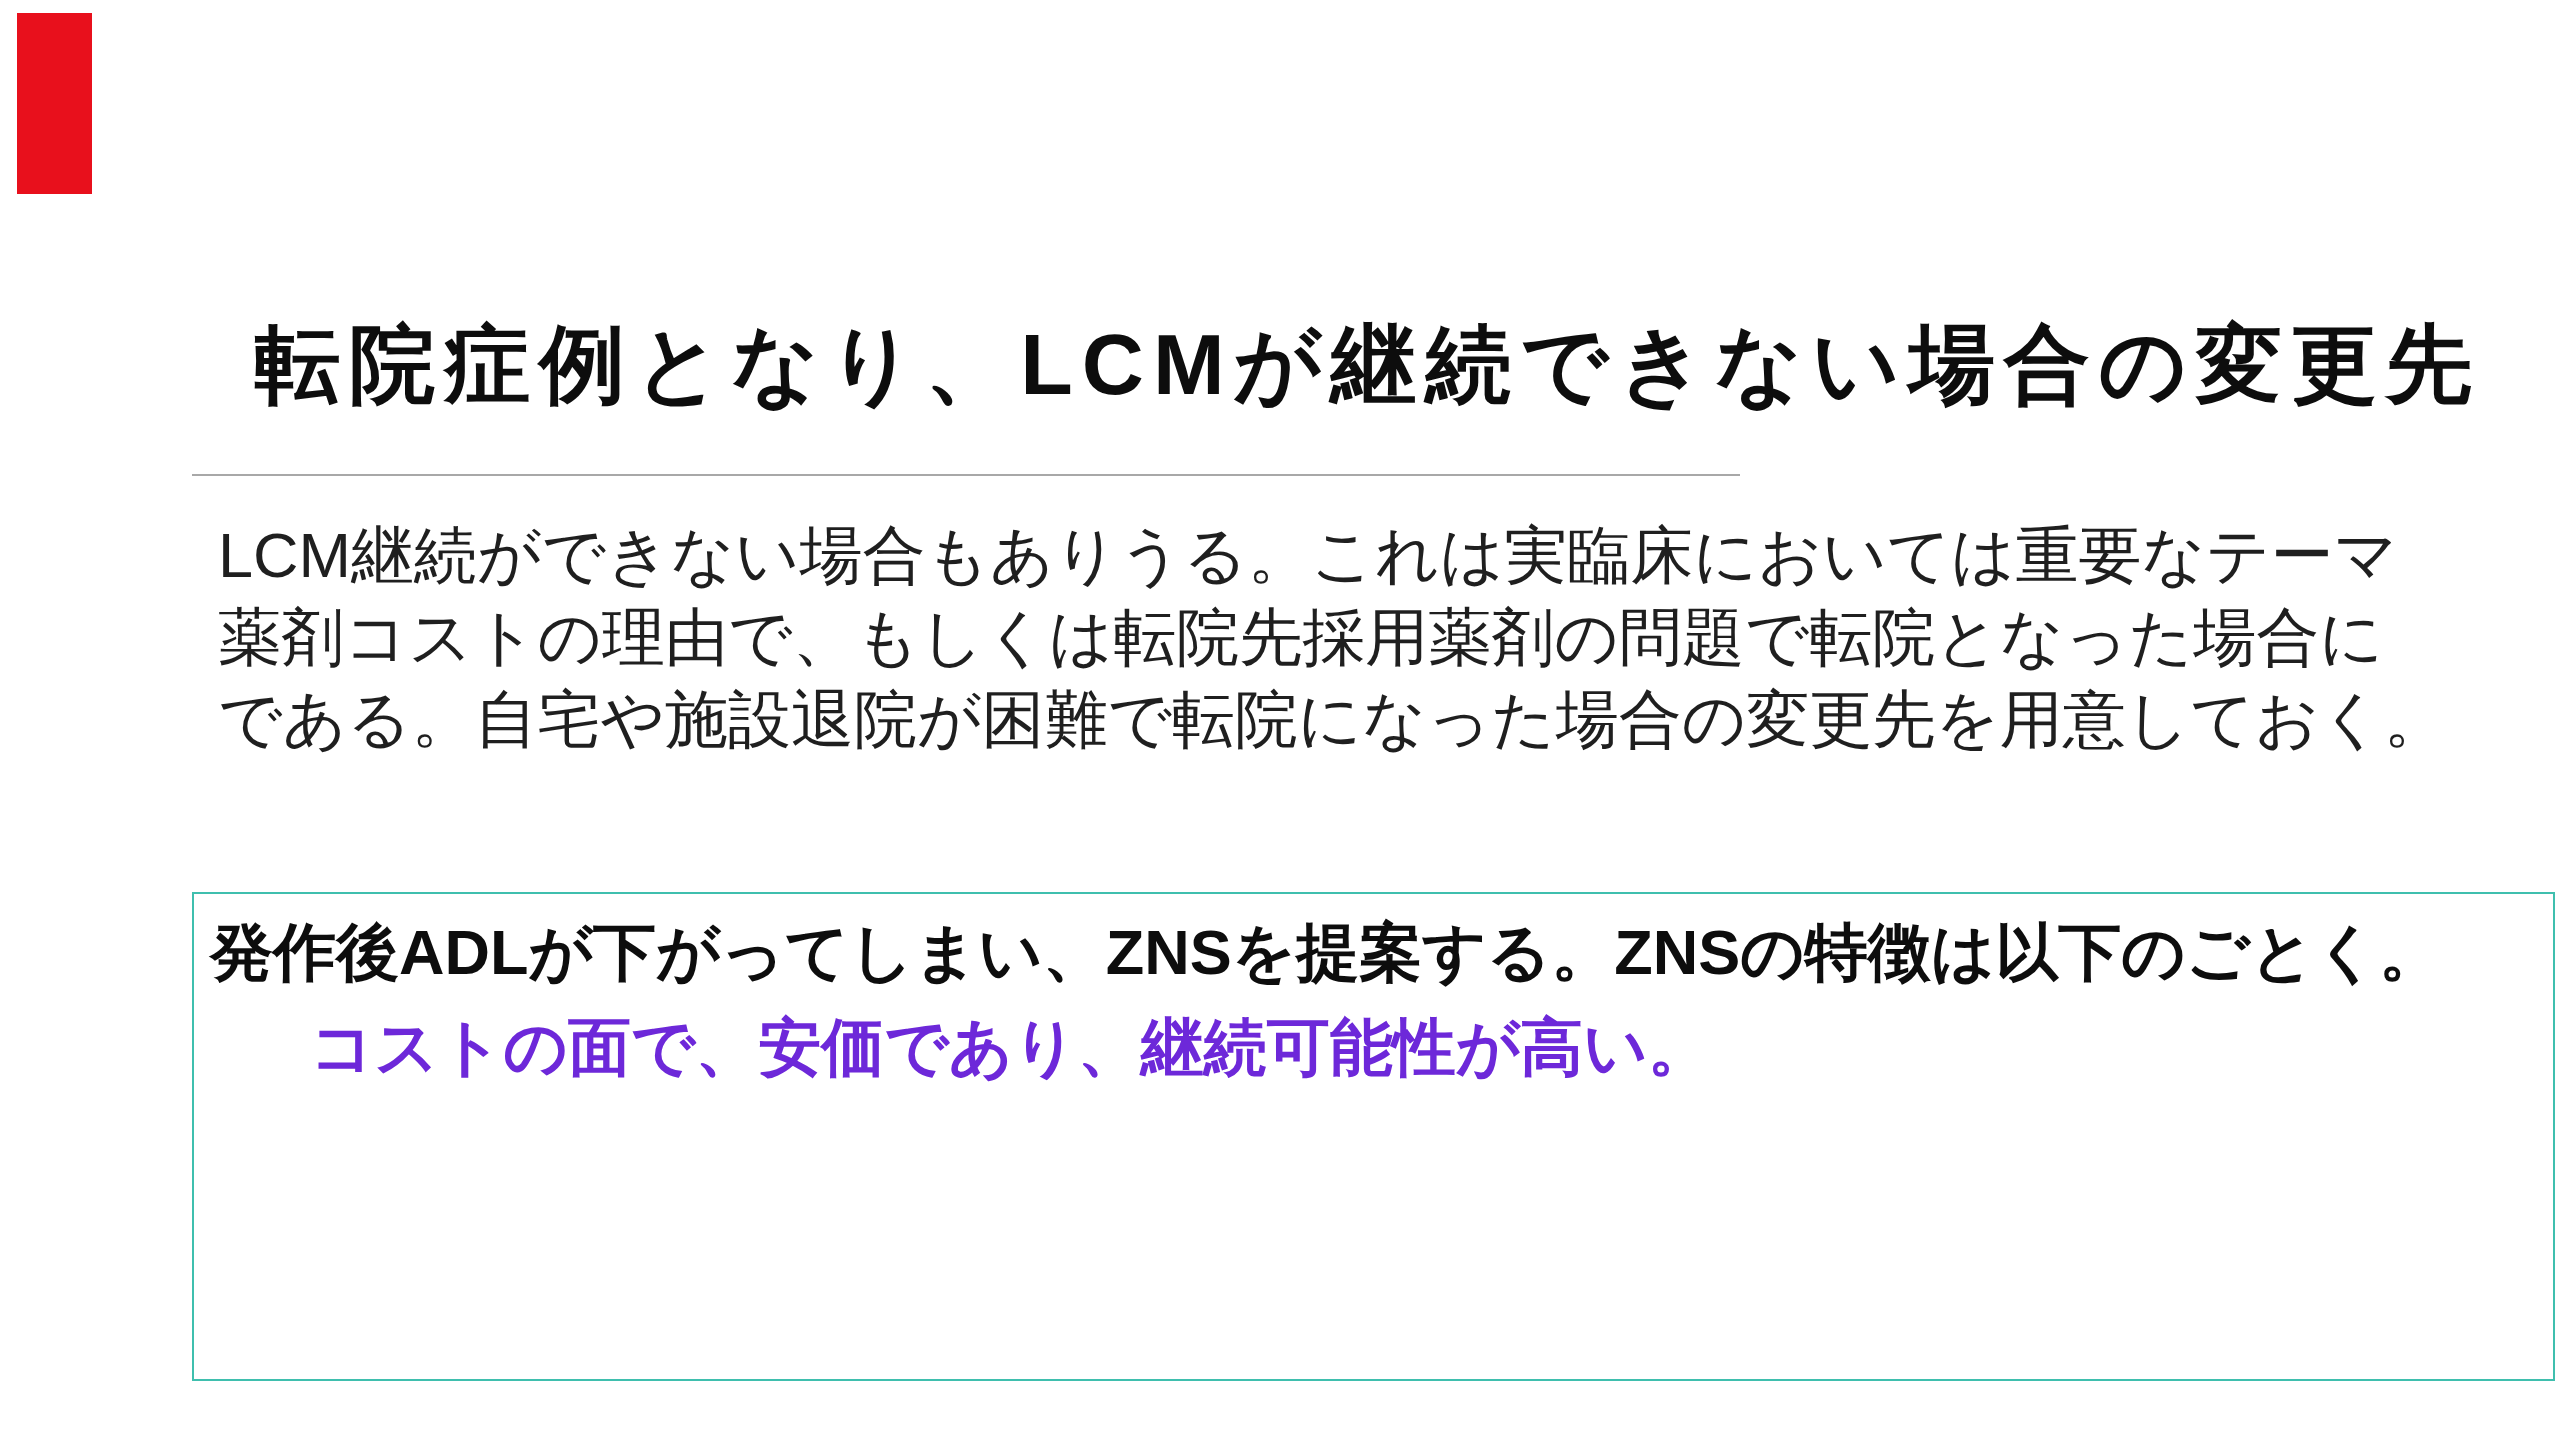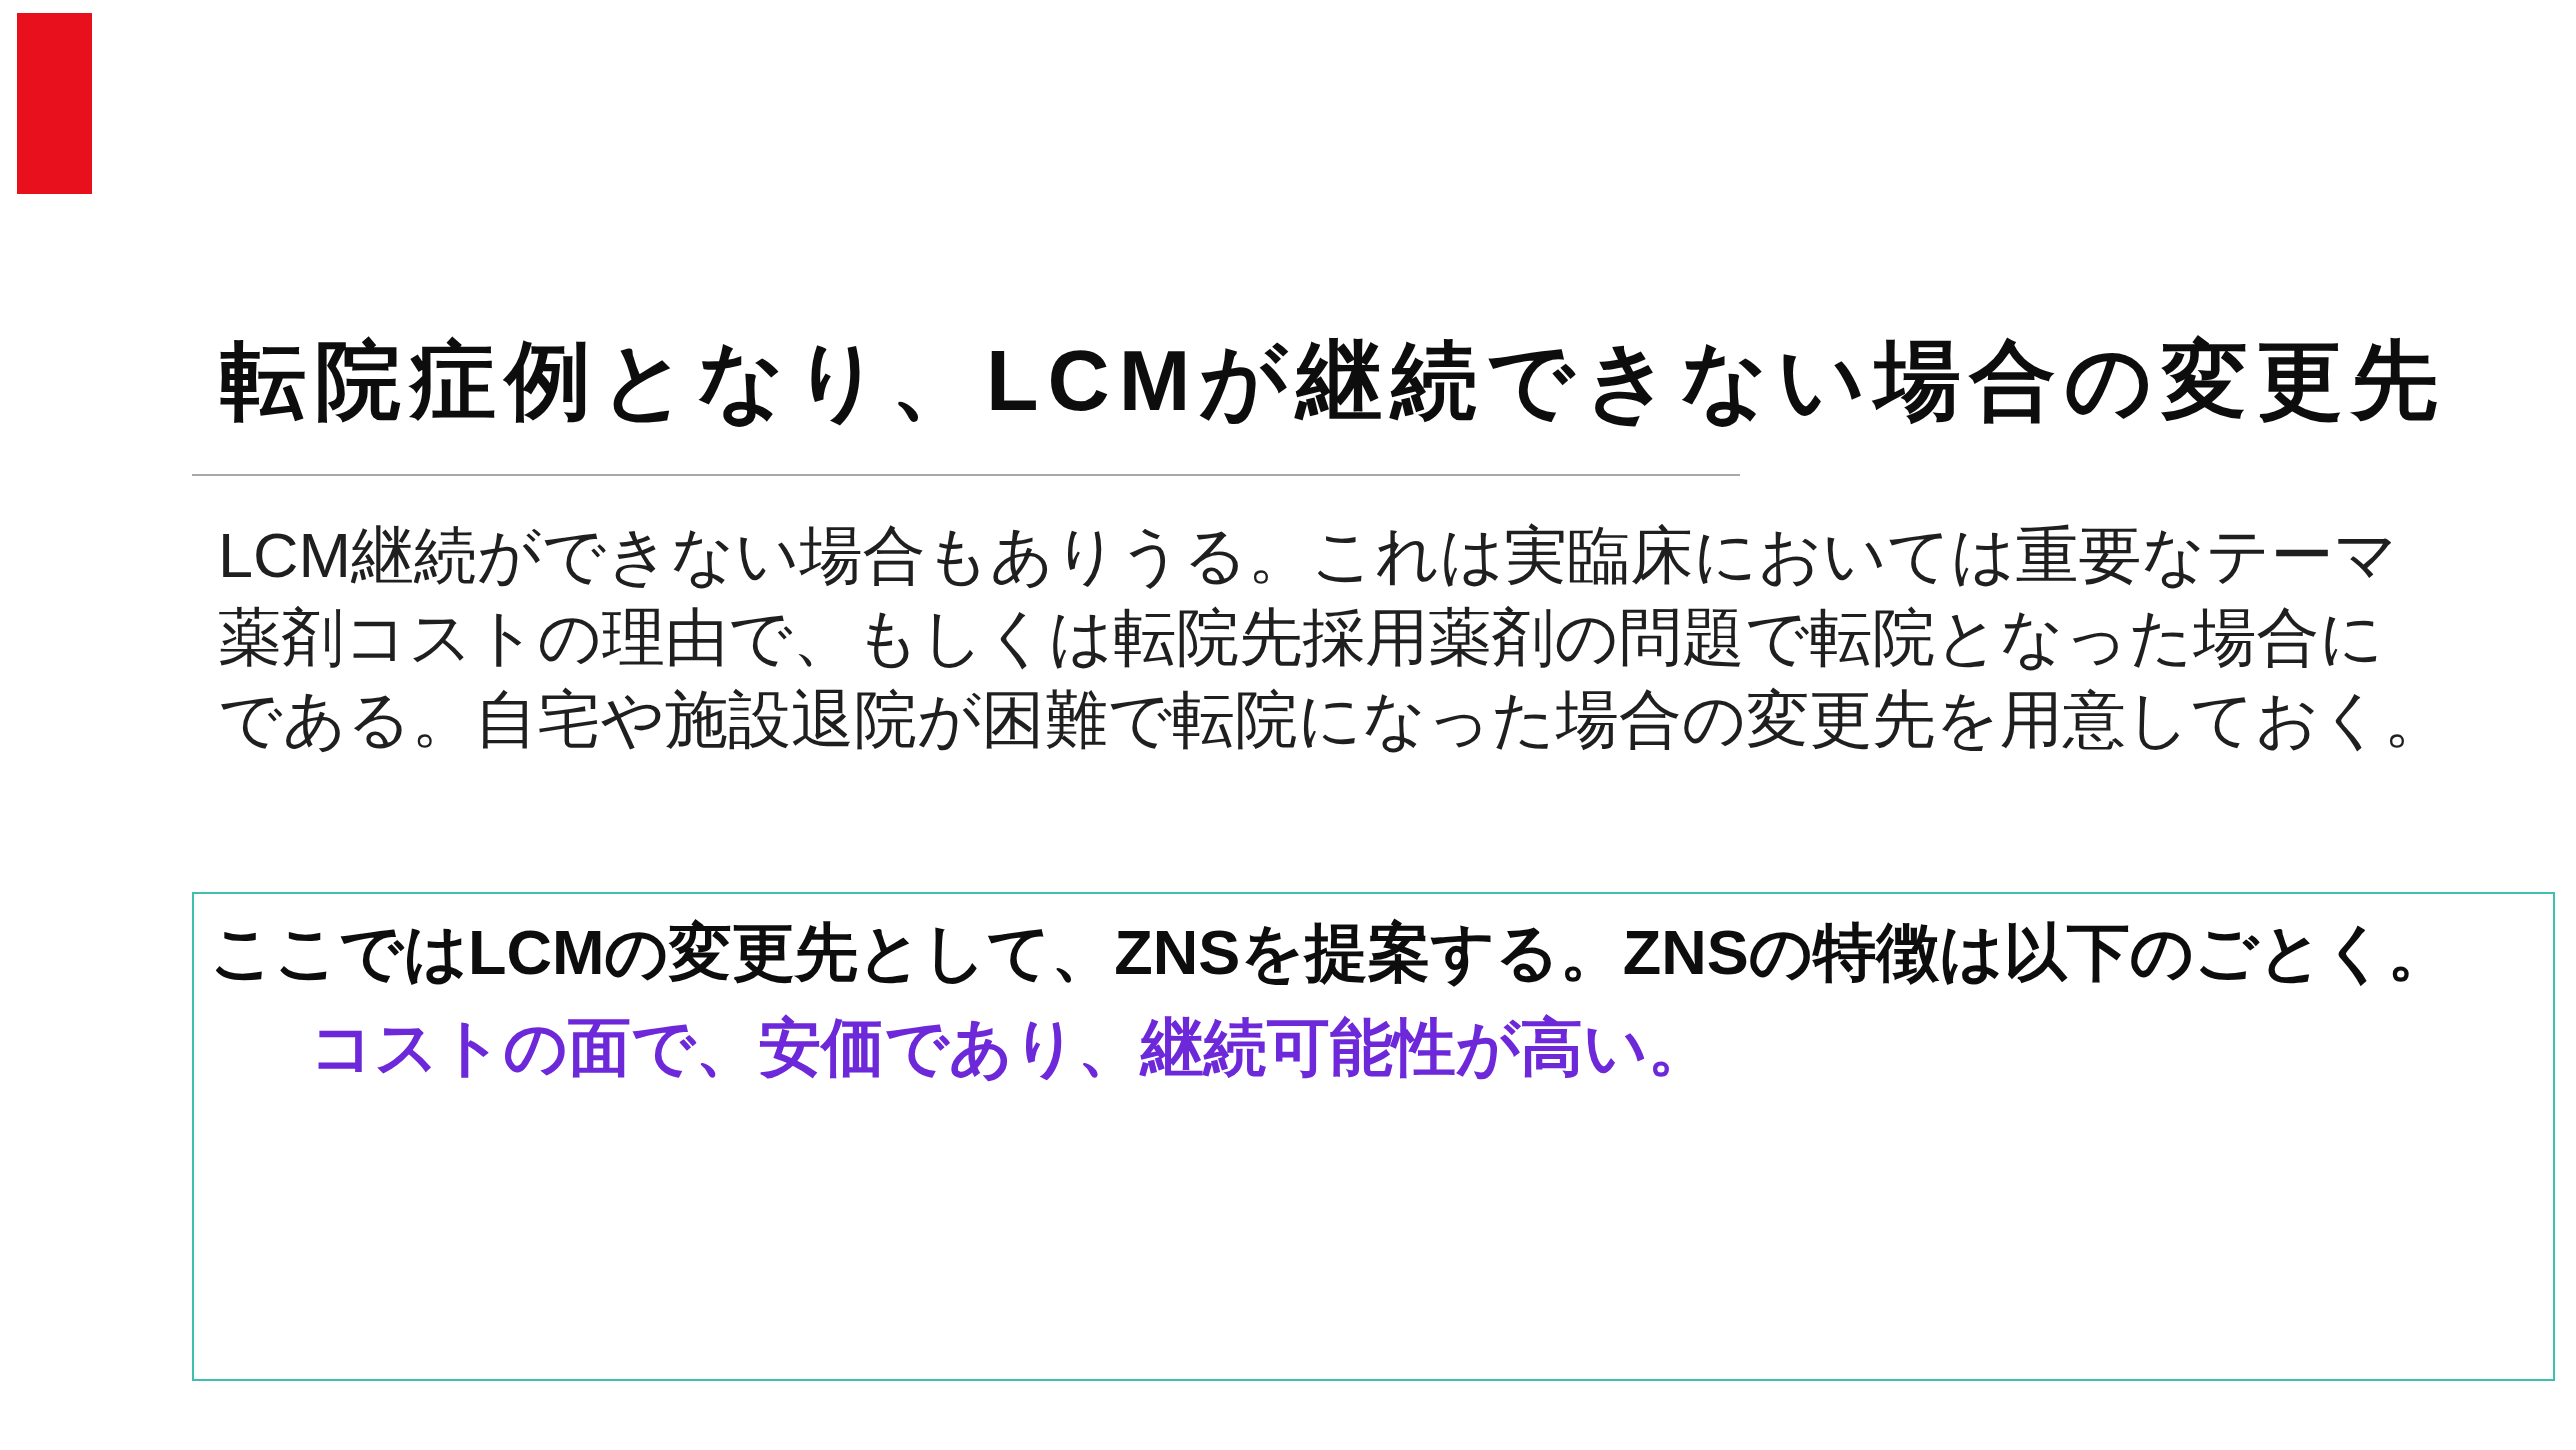--- a/index.html
+++ b/index.html
@@ -21,27 +21,28 @@
     top: 13.4px;
     width: 75px;
     height: 181px;
     background: #e8101c;
   }
   .slide-title {
     position: absolute;
     left: 204px;
     top: 311px;
     width: 2327px;
-    margin: 16px;
+    margin: 0;
     font-size: 86px;
     line-height: 107px;
     font-weight: 700;
     letter-spacing: 9px;
     color: #0d0d0d;
     white-space: nowrap;
+    text-align: center;
   }
   .title-rule {
     position: absolute;
     left: 192px;
     top: 474px;
     width: 1548px;
     height: 1.8px;
     background: #a8a8a8;
   }
   .body-paragraph {
@@ -93,18 +94,18 @@
 
   <div class="title-rule"></div>
 
   <div class="body-paragraph">
     <div class="body-line">LCM継続ができない場合もありうる。これは実臨床においては重要なテーマ</div>
     <div class="body-line">薬剤コストの理由で、もしくは転院先採用薬剤の問題で転院となった場合に</div>
     <div class="body-line">である。自宅や施設退院が困難で転院になった場合の変更先を用意しておく。</div>
   </div>
 
   <div class="highlight-box">
-    <div class="box-line lead">ここではLCMの変更先として、ZNSを提案する。ZNSの特徴は以下のごとく。</div>
+    <div class="box-line lead">発作後ADLが下がってしまい、ZNSを提案する。ZNSの特徴は以下のごとく。</div>
     <div class="box-line bullet">コストの面で、安価であり、継続可能性が高い。</div>
   </div>
 
 </div>
 
 
 </body></html>

